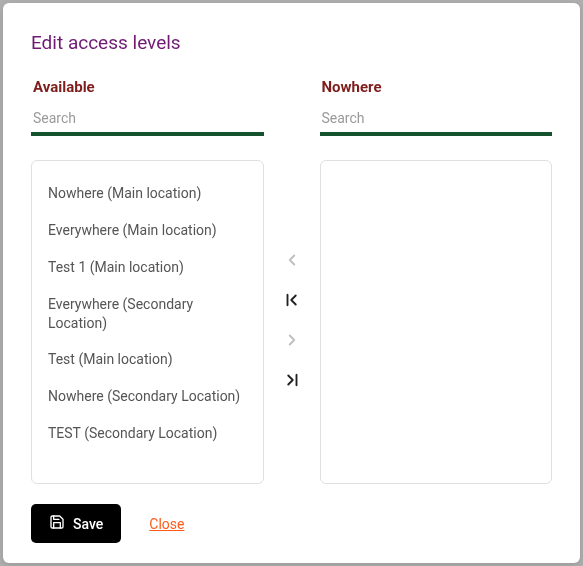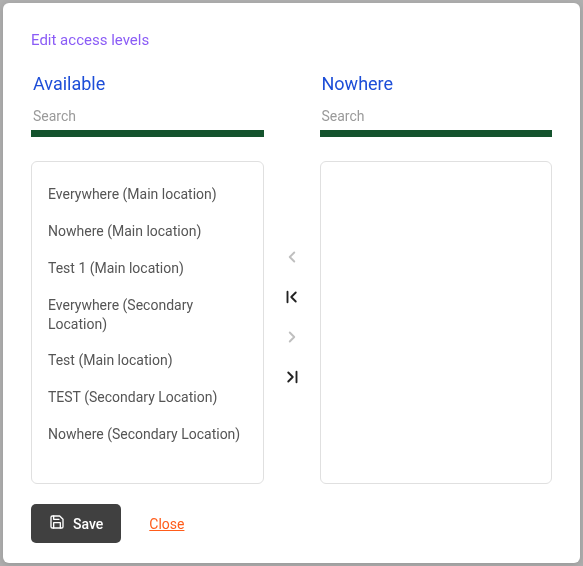--- a/index.html
+++ b/index.html
@@ -20,47 +20,47 @@
       background: #ffffff;
       width: 577px;
       height: 560px;
       border-radius: 6px;
       padding: 28px 28px 20px 28px;
       display: flex;
       flex-direction: column;
       box-shadow: 0 2px 8px rgba(0,0,0,0.15);
     }
     .modal-title {
-      font-size: 15px;
+      font-size: 19px;
       font-weight: 400;
-      color: #8b5cf6;
+      color: #701a75;
       margin-bottom: 24px;
     }
     .dual-list-container {
       display: flex;
       gap: 0;
       flex: 1;
       margin-bottom: 20px;
     }
     .list-panel {
       flex: 1;
       display: flex;
       flex-direction: column;
       min-width: 0;
     }
     .panel-label {
-      font-size: 18px;
-      font-weight: 400;
-      color: #1d4ed8;
+      font-size: 15px;
+      font-weight: 700;
+      color: #7f1d1d;
       margin-bottom: 10px;
       padding-left: 2px;
     }
     .search-input {
       border: none;
-      border-bottom: 7px solid #14532d;
+      border-bottom: 4px solid #14532d;
       font-size: 14px;
       color: #666666;
       padding: 4px 2px 6px 2px;
       outline: none;
       background: transparent;
       margin-bottom: 24px;
       font-family: inherit;
     }
     .search-input::placeholder {
       color: #9a9a9a;
@@ -103,21 +103,21 @@
     .transfer-btn svg {
       width: 18px;
       height: 18px;
     }
     .footer {
       display: flex;
       align-items: center;
       gap: 28px;
     }
     .save-btn {
-      background: #404040;
+      background: #000000;
       color: #ffffff;
       border: none;
       border-radius: 5px;
       padding: 10px 18px;
       font-size: 14px;
       font-weight: 500;
       display: flex;
       align-items: center;
       gap: 8px;
       cursor: pointer;
@@ -142,27 +142,27 @@
 
 <div class="modal">
   <h2 class="modal-title">Edit access levels</h2>
 
   <div class="dual-list-container">
 
     <div class="list-panel">
       <div class="panel-label">Available</div>
       <input class="search-input" type="text" placeholder="Search" style="">
       <div class="list-box">
+        <div class="list-item">Nowhere (Main location)</div>
         <div class="list-item">Everywhere (Main location)</div>
-        <div class="list-item">Nowhere (Main location)</div>
         <div class="list-item">Test 1 (Main location)</div>
         <div class="list-item">Everywhere (Secondary Location)</div>
         <div class="list-item">Test (Main location)</div>
+        <div class="list-item">Nowhere (Secondary Location)</div>
         <div class="list-item">TEST (Secondary Location)</div>
-        <div class="list-item">Nowhere (Secondary Location)</div>
       </div>
     </div>
 
     <div class="transfer-buttons">
       <button class="transfer-btn">
         <span>
           <svg viewBox="0 0 24 24" fill="none" stroke="#bfbfbf" stroke-width="2.5" stroke-linecap="round" stroke-linejoin="round">
               <polyline points="15 18 9 12 15 6"></polyline>
             </svg>
         </span>

